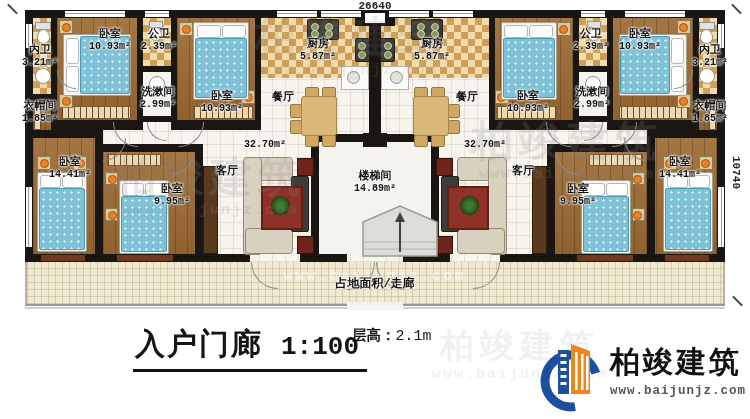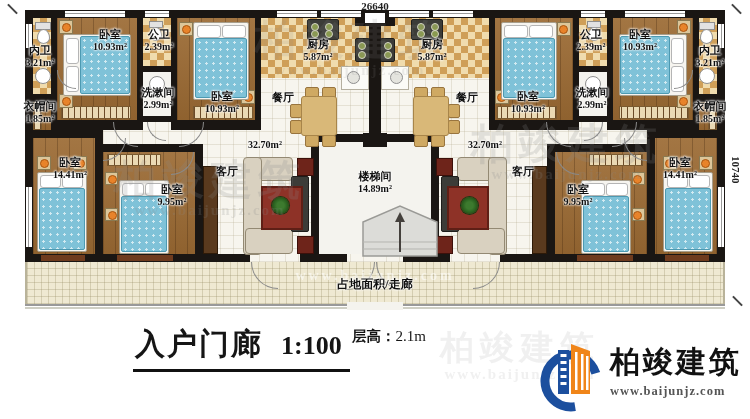--- a/index.html
+++ b/index.html
@@ -1,17 +1,17 @@
 <!DOCTYPE html>
 <html><head>
 <meta charset="utf-8">
 <style>
   html,body{margin:0;padding:0;background:#fff;}
   .stage{position:relative;width:750px;height:419px;background:#fff;overflow:hidden;
-         font-family:Liberation Serif, serif;color:#151515;}
+         font-family:Liberation Mono, monospace;color:#151515;}
   .plan{position:absolute;left:25px;top:10px;width:700px;height:300px;}
   .half{position:absolute;top:0;width:350px;height:252px;background:#f7f5ee;
         background-image:repeating-linear-gradient(0deg,rgba(175,165,135,.25) 0 1px,transparent 1px 13px),
                          repeating-linear-gradient(90deg,rgba(175,165,135,.25) 0 1px,transparent 1px 13px);}
   .hl{left:0;}
   .hr{left:350px;transform:scaleX(-1);}
   .w{position:absolute;background:#1a1613;}
   .wood{position:absolute;background:#9b6a33;
         background-image:repeating-linear-gradient(90deg,rgba(55,30,8,.28) 0 1px,transparent 1px 12px),
                          linear-gradient(rgba(255,255,255,.08),rgba(0,0,0,.08));}

